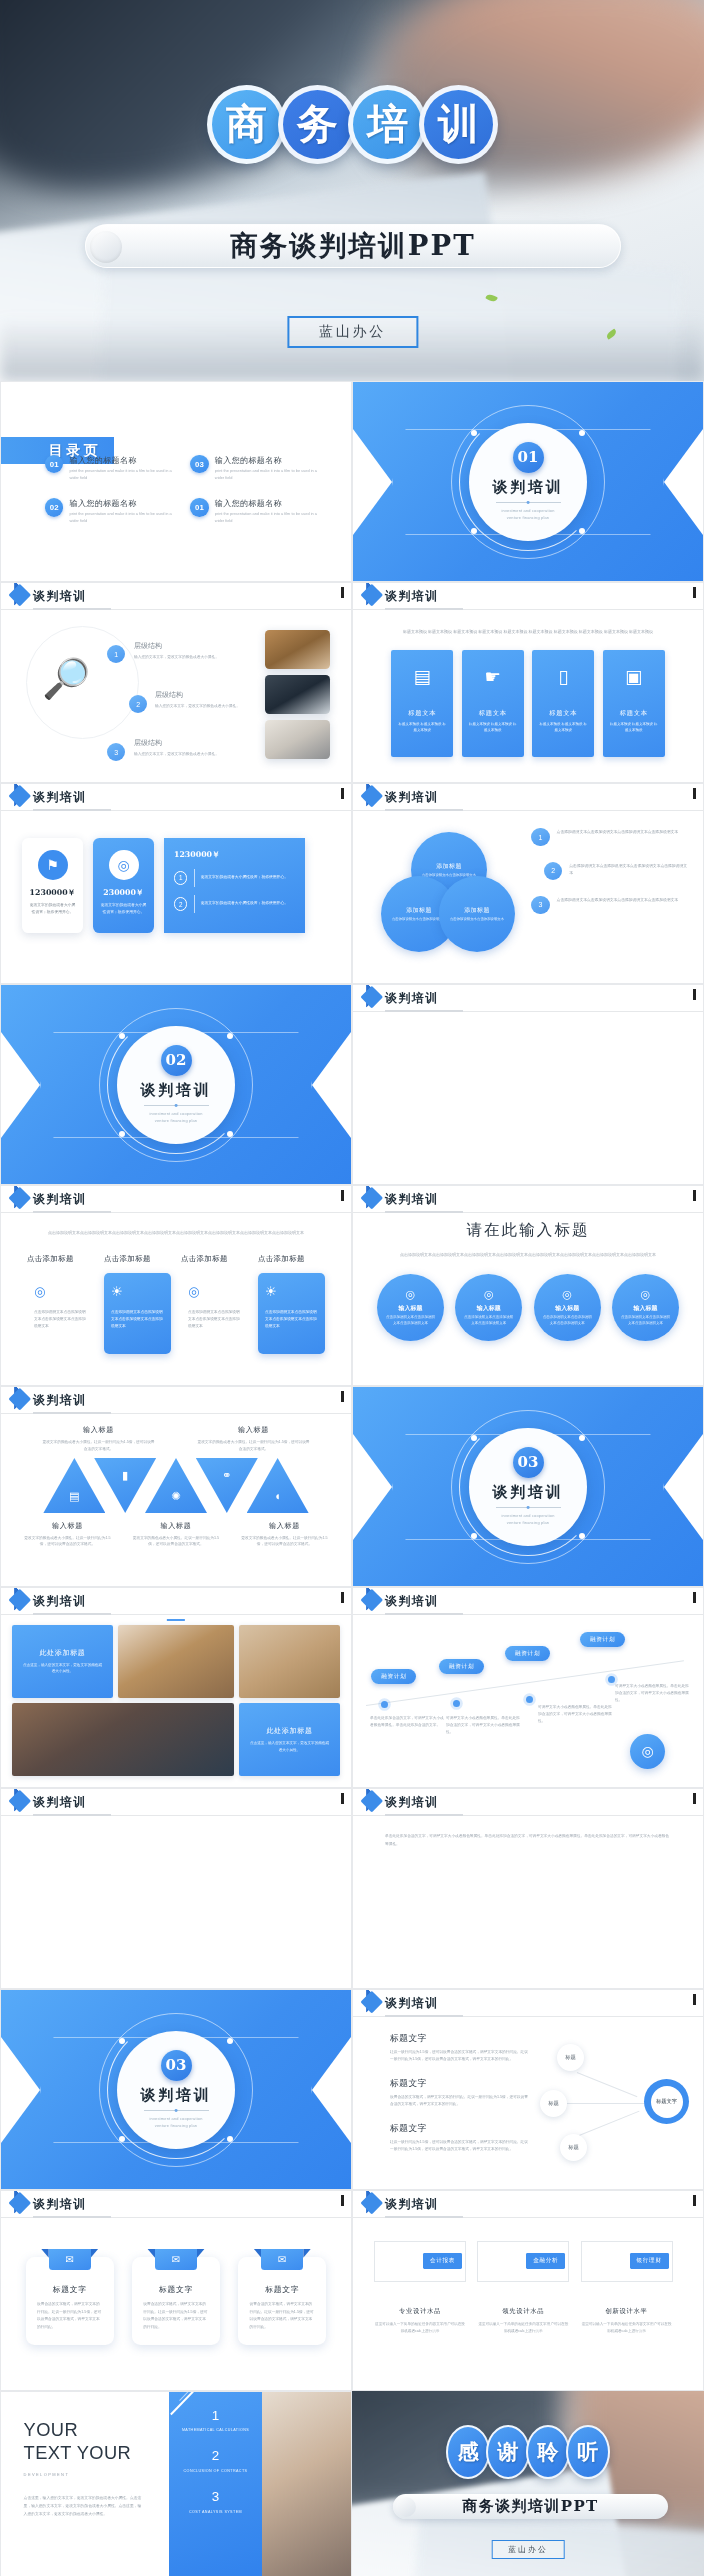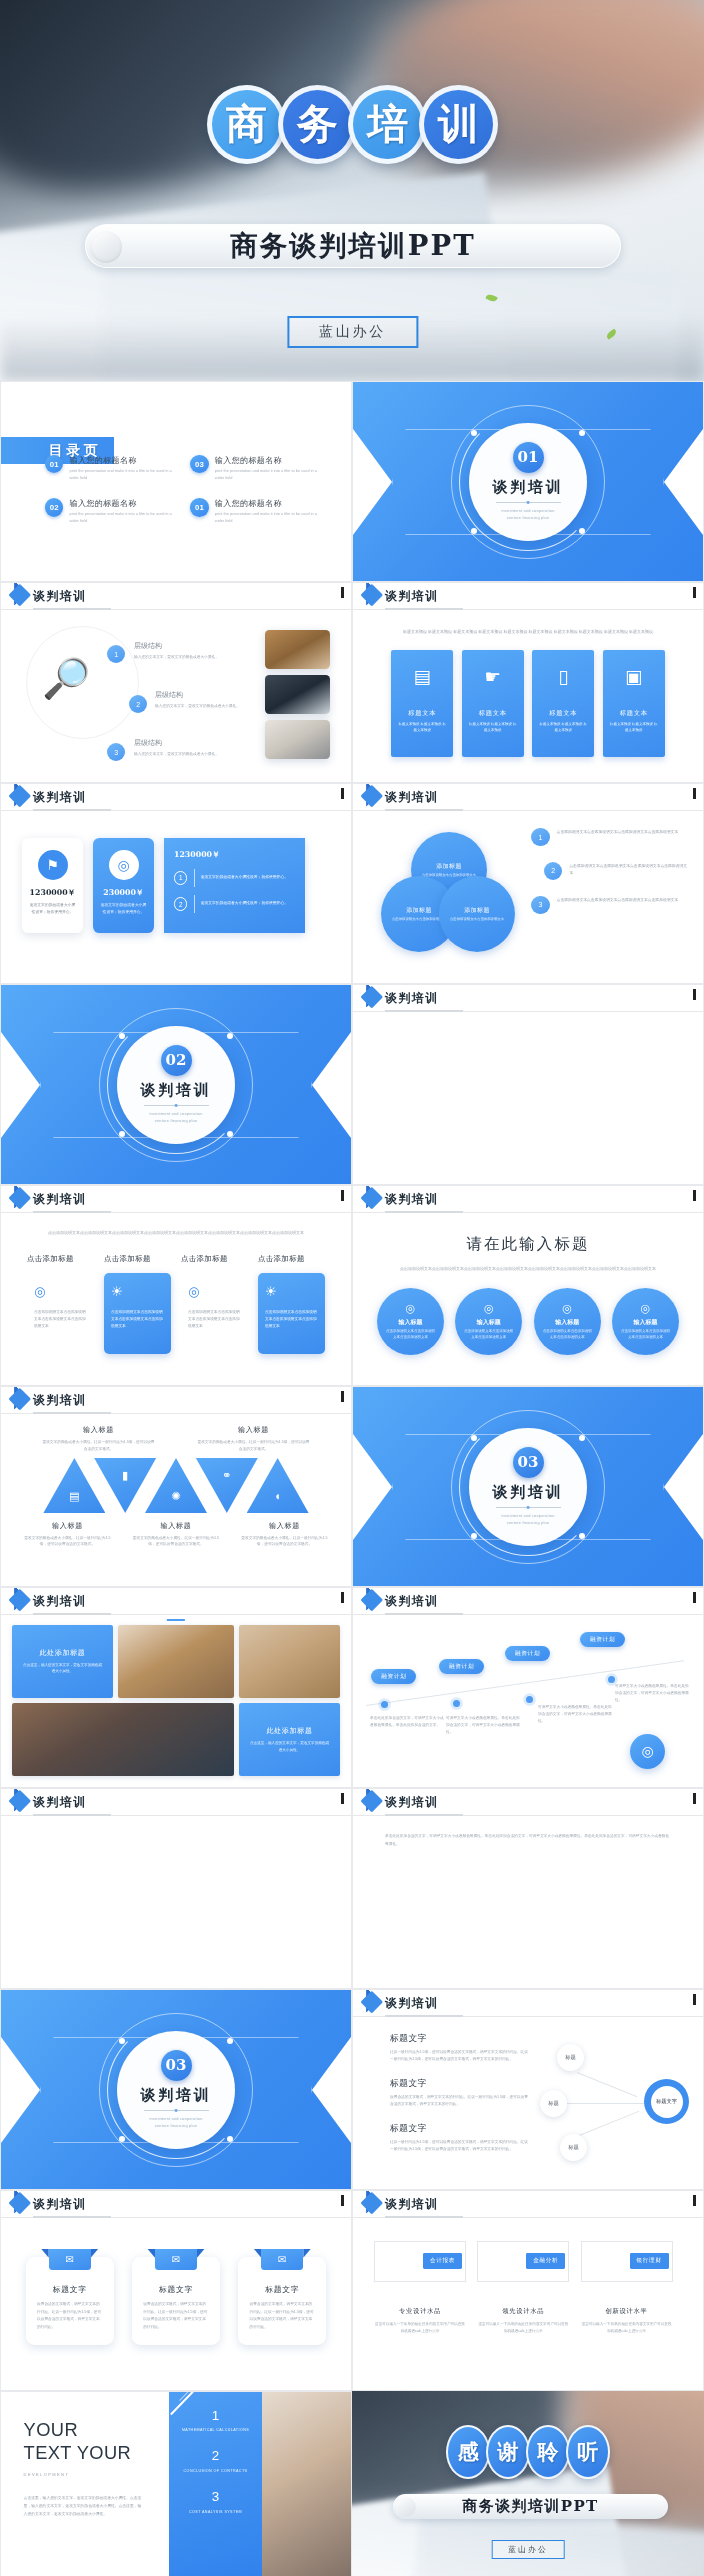--- a/index.html
+++ b/index.html
@@ -584,21 +584,21 @@
 
   <div class="slide">
     <div class="hdr">
       <div class="dia2"></div>
       <div class="dia"></div>
       <div class="t">谈判培训</div>
       <div class="line"></div>
         <div class="sq"></div>
     </div>
     <div class="body">
-      <h2 style="text-align:center;margin-top:21px;font-size:15.5px;color:#2b3744;font-weight:400;letter-spacing:2.1px">请在此输入标题</h2>
+      <h2 style="text-align:center;margin-top:7px;font-size:15.5px;color:#2b3744;font-weight:400;letter-spacing:2.1px">请在此输入标题</h2>
       <p class="para" style="padding:10px 21px 0">点击添加说明文本点击添加说明文本点击添加说明文本点击添加说明文本点击添加说明文本点击添加说明文本点击添加说明文本点击添加说明文本</p>
       <div style="display:flex;gap:11.3px;justify-content:center;margin-top:15.5px">
         <div class="ccirc">
             <div class="ic">◎</div>
             <h5>输入标题</h5>
             <p>点击添加说明文本点击添加说明文本点击添加说明文本</p>
           </div>
         <div class="ccirc">
             <div class="ic">◎</div>
             <h5>输入标题</h5>

